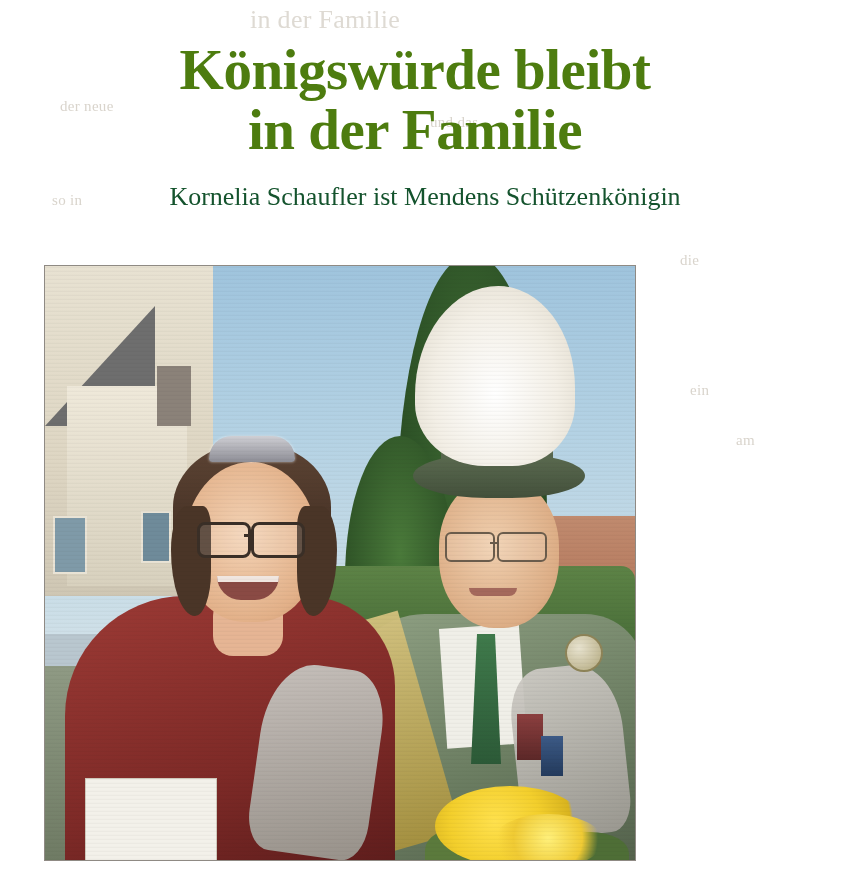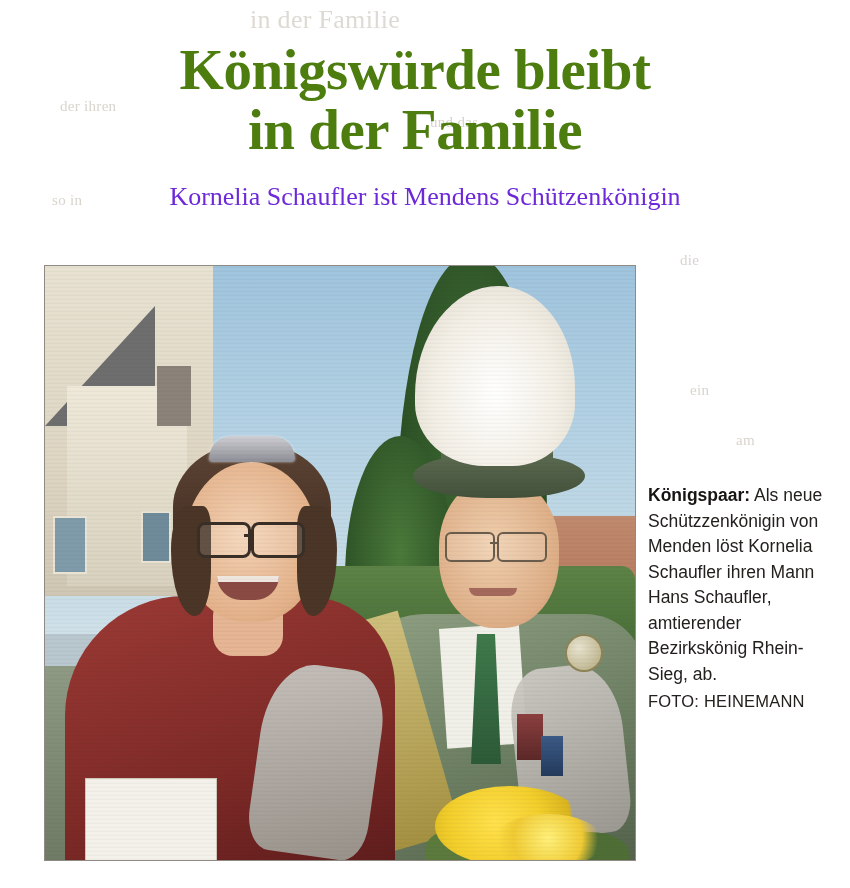--- a/index.html
+++ b/index.html
@@ -52,21 +52,21 @@
     margin: 0;
     padding-top: 40px;
     padding-left: 70px;
     padding-right: 90px;
   }
   .headline .l2 { display: block; }
 
   .subhead {
     text-align: center;
     font-family: "Liberation Serif", serif;
-    color: #6d28d9;
+    color: #14532d;
     font-size: 26px;
     line-height: 30px;
     margin: 0;
     padding-top: 22px;
     padding-left: 60px;
     padding-right: 60px;
     font-weight: normal;
   }
 
   .body-area {
@@ -282,21 +282,21 @@
     margin-top: 2px;
     font-size: 16.5px;
     letter-spacing: 0.2px;
   }
   .caption p { margin: 0; }
 </style>
 </head>
 <body>
 
 <div class="bleed b1">in der Familie</div>
-<div class="bleed b2">der ihren</div>
+<div class="bleed b2">der neue</div>
 <div class="bleed b3">und das</div>
 <div class="bleed b4">so in</div>
 <div class="bleed b5">die</div>
 <div class="bleed b6">ein</div>
 <div class="bleed b7">am</div>
 
 <div class="article">
 
   <h1 class="headline">
     <span>Königswürde bleibt</span>
@@ -355,19 +355,15 @@
       <div class="ph-layer w-paper"></div>
 
       <div class="ph-layer leaf1"></div>
       <div class="ph-layer leaf2"></div>
       <div class="ph-layer flowers"></div>
       <div class="ph-layer flowers2"></div>
 
       <div class="ph-layer grain"></div>
     </figure>
 
-    <div class="caption">
-      <p><span class="lead">Königspaar:</span><span> Als neue Schützzenkönigin von Menden löst Kornelia Schaufler ihren Mann Hans Schaufler, amtierender Bezirkskönig Rhein-Sieg, ab.</span></p>
-      <span class="credit">FOTO: HEINEMANN</span>
-    </div>
 
   </div>
 </div>
 
 </body></html>

